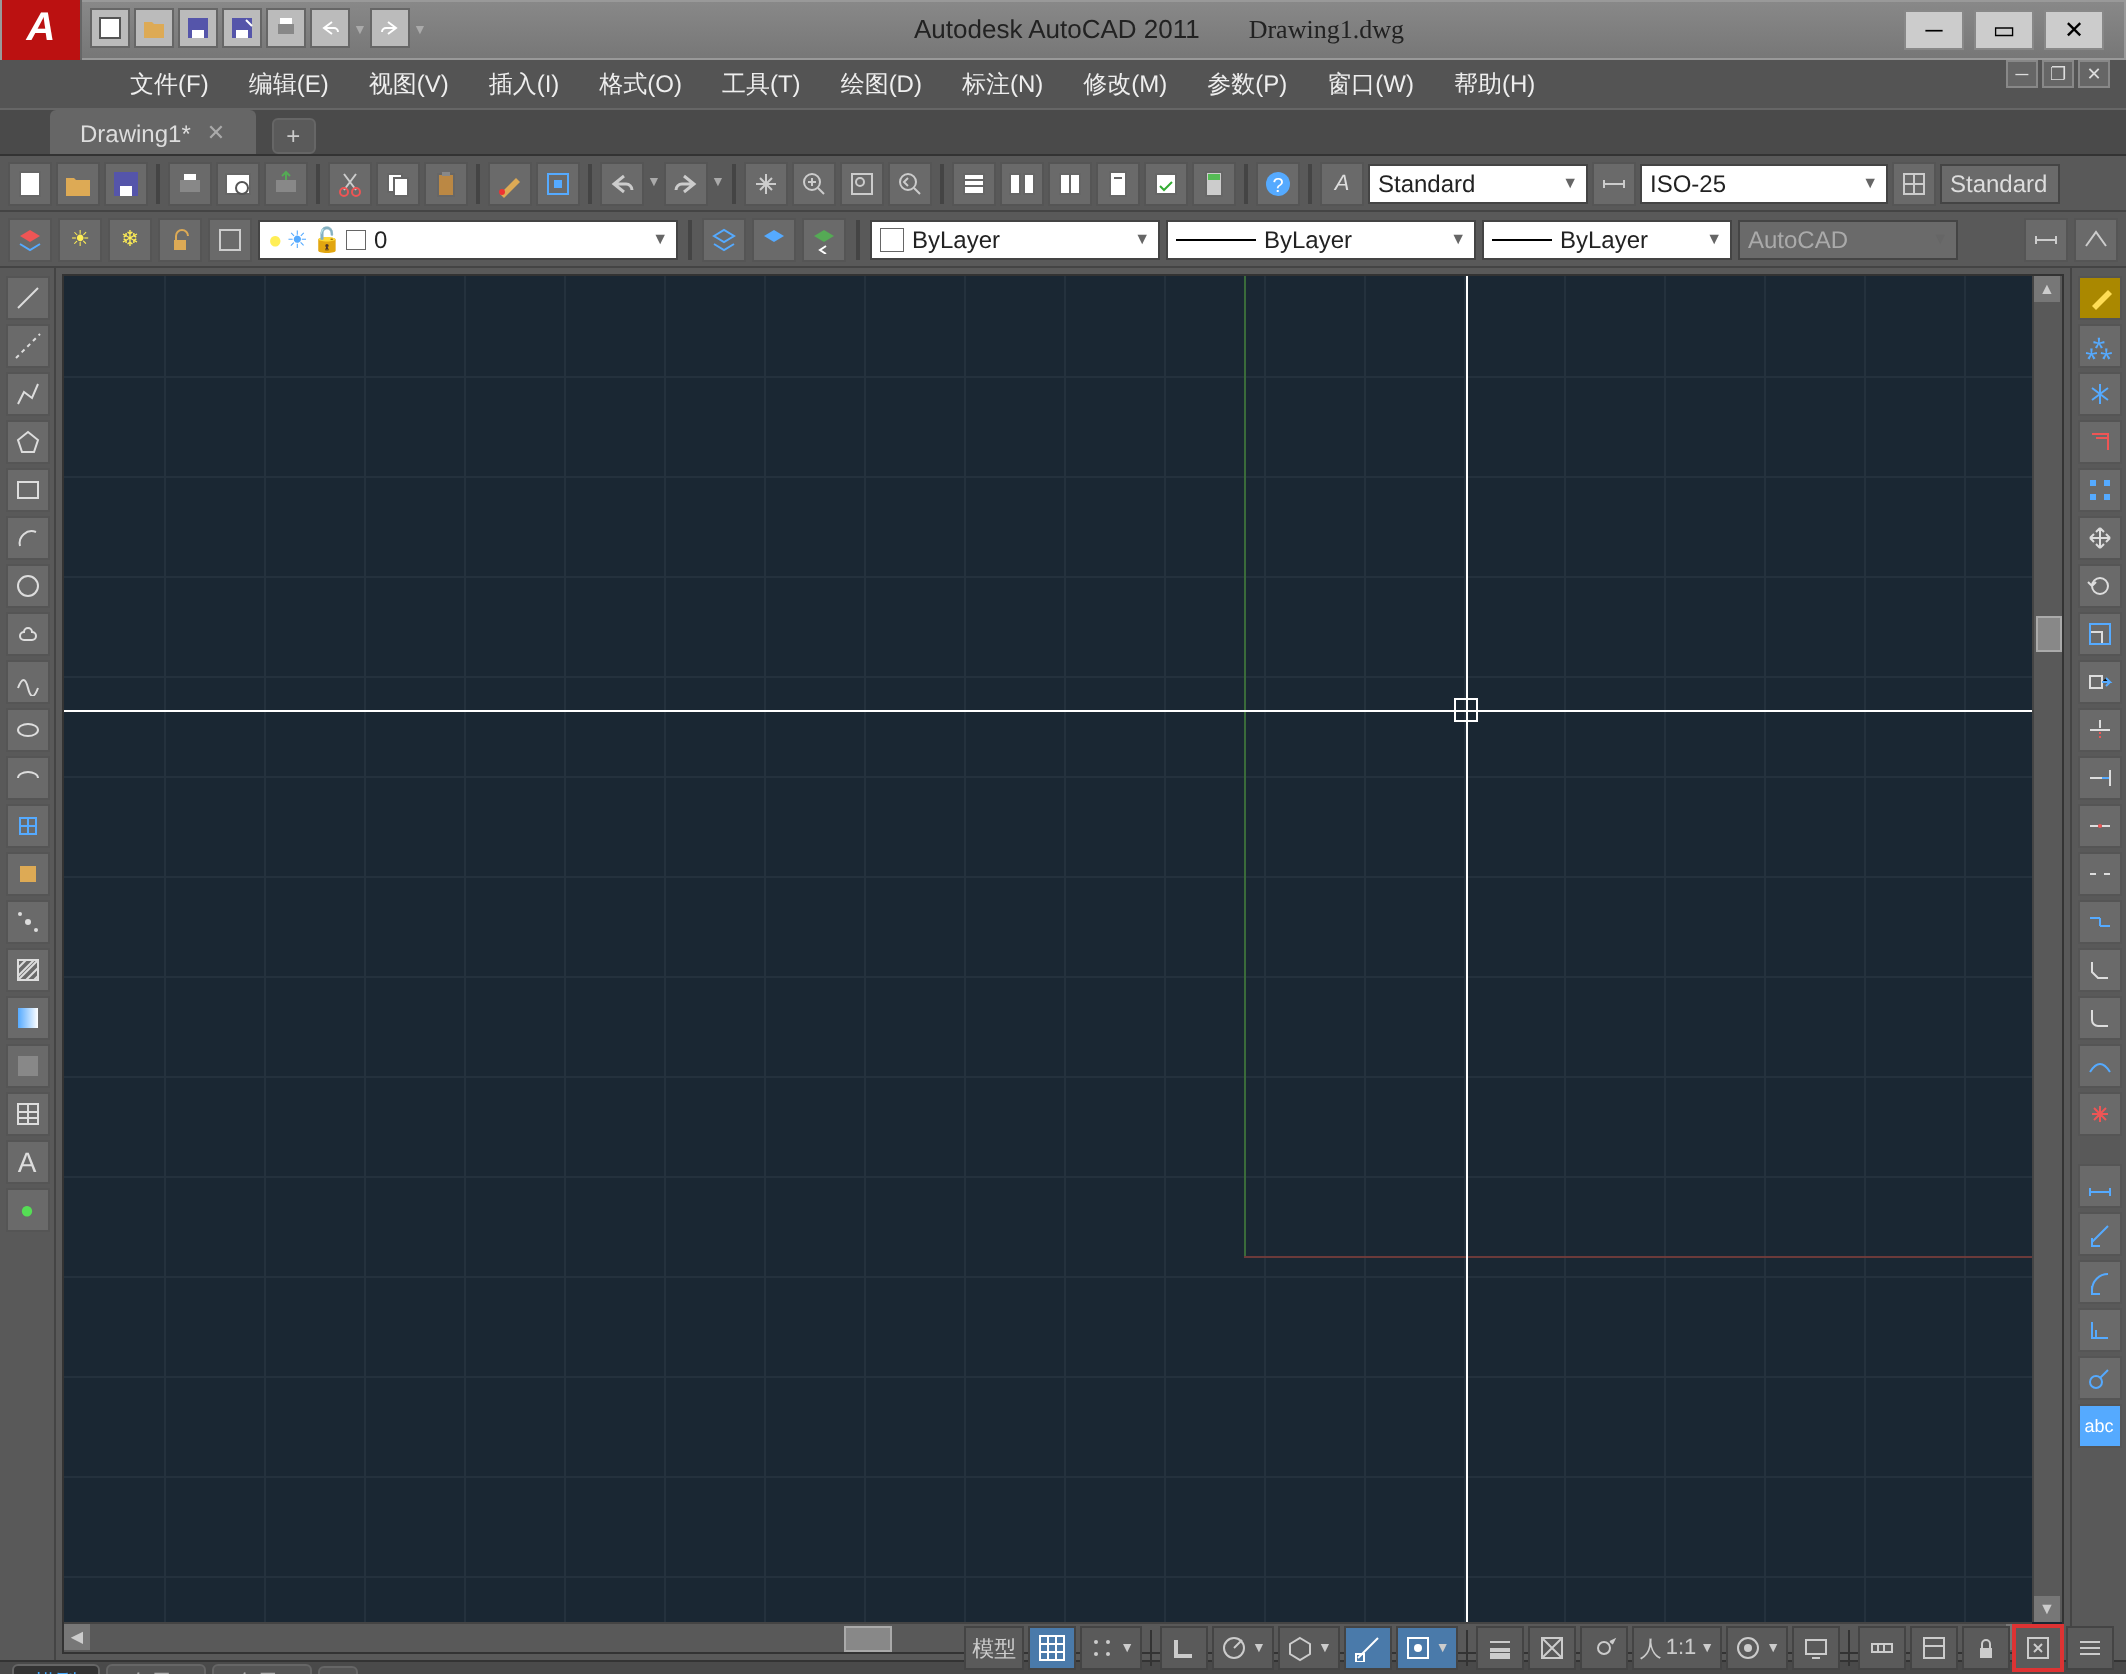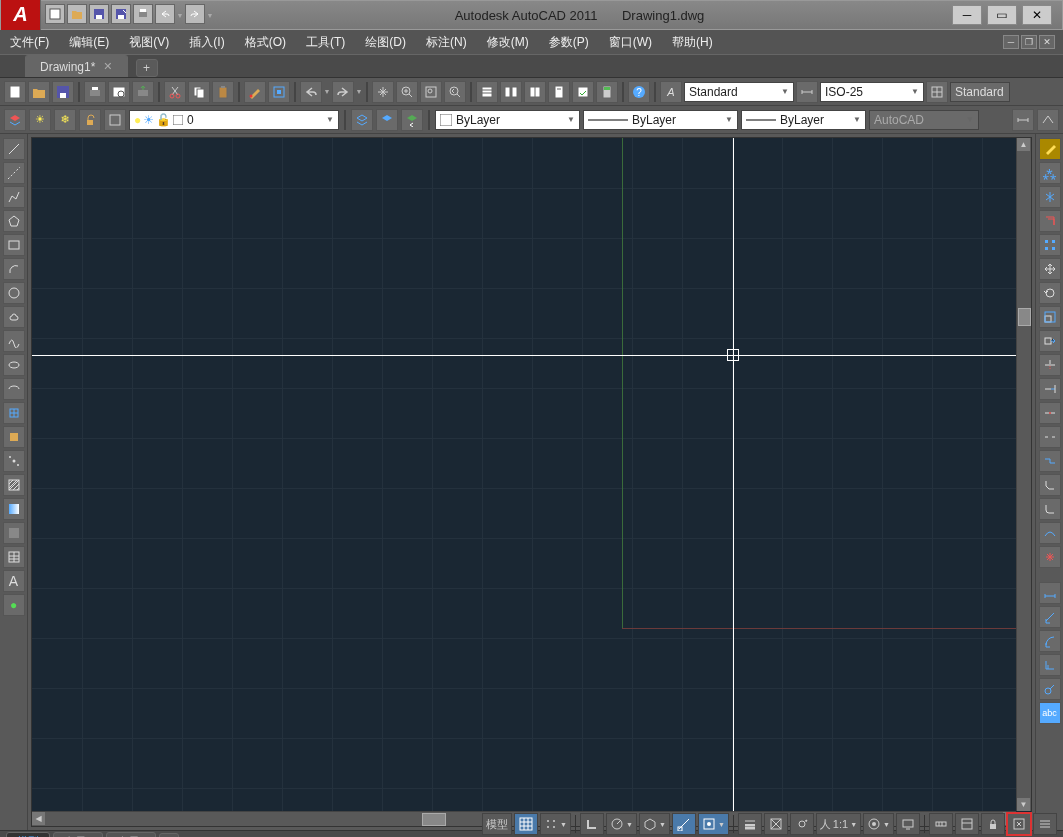--- a/index.html
+++ b/index.html
@@ -5,26 +5,26 @@
 * { margin:0; padding:0; box-sizing:border-box; font-family:"Microsoft YaHei", Arial, sans-serif; }
 body { width:1063px; height:837px; background:#555; overflow:hidden; }
 
 
 .titlebar { height:30px; background:linear-gradient(#888,#777); display:flex; align-items:center; border:1px solid #999; }
 .app-logo { width:40px; height:30px; background:#b11; color:#fff; font-style:italic; font-weight:bold; font-size:20px; text-align:center; line-height:28px; border-right:1px solid #666; }
 .qat { display:flex; gap:2px; padding:0 4px; }
 .qat-btn { width:20px; height:20px; background:#bbb; border:1px solid #666; display:flex; align-items:center; justify-content:center; font-size:10px; cursor:pointer; }
 .title-center { flex:1; text-align:center; }
 .title-text { color:#222; font-size:13px; }
-.title-file { color:#222; font-size:13px; margin-left:20px; }
+.title-file { color:#222; font-size:13px; margin-left:20px;font-family:Liberation Serif, serif; }
 .win-controls { display:flex; gap:5px; padding:0 10px; }
 .win-btn { width:30px; height:20px; background:#ccc; border:1px solid #888; display:flex; align-items:center; justify-content:center; cursor:pointer; font-size:12px; }
 
 
-.menubar { height:24px; background:#545454; display:flex; align-items:center; }
+.menubar { height:24px; background:#545454; display:flex; padding-left:55px; align-items:flex-start; }
 .menu-item { color:#eee; font-size:12px; padding:4px 10px; cursor:pointer; }
 .menubar-right { margin-left:auto; display:flex; gap:2px; padding-right:8px; }
 .mb-btn { width:16px; height:14px; background:#666; border:1px solid #888; font-size:9px; display:flex; align-items:center; justify-content:center; color:#ddd; cursor:pointer; }
 
 
 .filetabs { height:24px; background:#4a4a4a; border-top:1px solid #666; border-bottom:1px solid #333; display:flex; align-items:flex-end; padding-left:25px; }
 .file-tab { height:22px; background:#5a5a5a; color:#ddd; font-size:12px; padding:3px 14px; border:1px solid #666; border-bottom:none; display:flex; align-items:center; gap:8px; border-radius:3px 3px 0 0; margin-right:4px; cursor:pointer; }
 .file-tab.active { background:#666; }
 .tab-close { font-size:11px; color:#aaa; }
 .tab-add { width:22px; height:18px; background:#5a5a5a; border:1px solid #666; color:#ccc; display:flex; align-items:center; justify-content:center; border-radius:3px; cursor:pointer; margin-left:4px; font-size:12px; }
@@ -320,21 +320,21 @@
   <div class="tb-btn" style="font-style:italic">A</div>
   <div class="tb-combo" style="width:110px">
       <span>Standard</span>
       <span class="dd-arrow">▼</span>
     </div>
   <div class="tb-btn">
       <svg width="14" height="14">
         <path d="M2 7h10M2 5v4M12 5v4" stroke="#ccc"></path>
       </svg>
     </div>
-  <div class="tb-combo" style="width:104px">
+  <div class="tb-combo" style="width:124px">
       <span>ISO-25</span>
       <span class="dd-arrow">▼</span>
     </div>
   <div class="tb-btn">
       <svg width="14" height="14">
         <rect x="2" y="2" width="10" height="10" stroke="#ccc" fill="none"></rect>
         <line x1="2" y1="7" x2="12" y2="7" stroke="#ccc"></line>
         <line x1="7" y1="2" x2="7" y2="12" stroke="#ccc"></line>
       </svg>
     </div>

